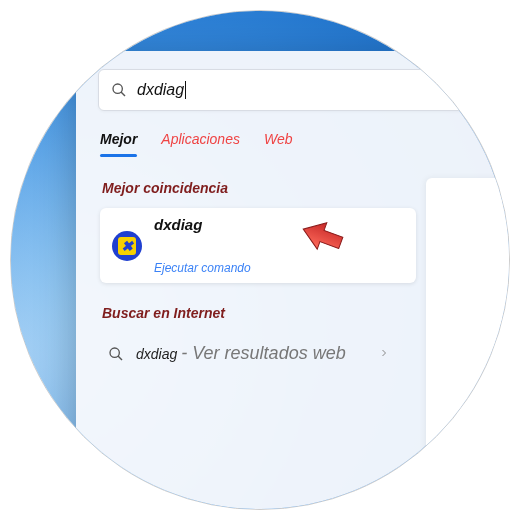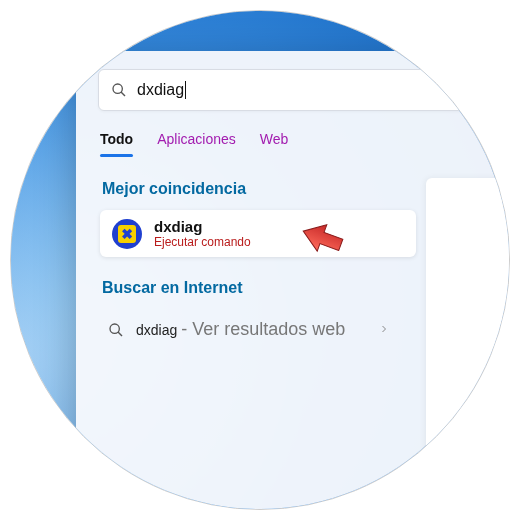--- a/index.html
+++ b/index.html
@@ -1,40 +1,40 @@
 <!DOCTYPE html>
 <html><head>
   <meta charset="utf-8">
   <style>
     * { box-sizing: border-box; margin: 0; padding: 0; font-family: "Segoe UI", sans-serif; }
     body { width: 520px; height: 520px; overflow: hidden; background: #fff; }
-    .clip { width: 500px; height: 500px; border-radius: 50%; overflow: hidden; position: relative; margin: 10px; border: 1px solid #ccc; }
+    .clip { width: 500px; height: 500px; border-radius: 50%; overflow: hidden; position: relative; margin: 10px; border: 1px solid #ccc; font-style: italic; }
     .wallpaper { position: absolute; inset: 0; background: radial-gradient(circle at 20% 60%, #5ab0f0 0%, #3a8ee0 40%, #1566c0 100%); }
     .wallpaper::before { content: ""; position: absolute; width: 600px; height: 600px; border-radius: 50%; background: radial-gradient(circle, rgba(255,255,255,0.5), rgba(130,190,240,0.3) 60%, transparent 70%); left: -300px; top: 50px; }
     .panel { position: absolute; left: 65px; top: 40px; width: 460px; height: 460px; background: rgba(246,248,252,0.96); border-radius: 10px 0 0 0; box-shadow: 0 10px 40px rgba(0,0,0,0.25); padding: 18px 0 0 0; }
     .searchbox { margin: 0 22px 14px 22px; background: #fff; border: 1px solid #d8dce4; border-radius: 6px; height: 42px; display: flex; align-items: center; padding: 0 12px; box-shadow: 0 1px 3px rgba(0,0,0,0.04); }
     .searchbox svg { flex: 0 0 auto; }
     .searchbox .query { margin-left: 10px; font-size: 16px; color: #111; }
     .caret { display: inline-block; width: 1px; height: 18px; background: #111; vertical-align: middle; margin-left: 1px; animation: blink 1s step-end infinite; }
     @keyframes blink { 50% { opacity: 0; } }
     .tabs { display: flex; gap: 24px; padding: 0 24px 0 24px; font-size: 14px; color: #555; border-bottom: 1px solid rgba(0,0,0,0); }
-    .tab { padding: 6px 0 10px 0; cursor: pointer; position: relative; color: #a21caf; }
+    .tab { padding: 6px 0 10px 0; cursor: pointer; position: relative; color: #ef4444; }
     .tab.active { color: #111; font-weight: 600; }
     .tab.active::after { content: ""; position: absolute; left: 0; right: 0; bottom: 0; height: 3px; background: #1a73e8; border-radius: 2px; }
     .tab .chev { margin-left: 4px; }
     .body { display: flex; padding: 16px 0 0 0; }
     .left { flex: 0 0 340px; padding: 0 0 0 24px; }
     .right { flex: 1; background: #fff; margin: 4px 0 0 10px; border-radius: 6px 0 0 6px; box-shadow: -1px 0 6px rgba(0,0,0,0.06); min-height: 300px; position: relative; }
     .right .ext { position: absolute; bottom: 12px; left: 12px; color: #1a73e8; }
-    .section-title { font-size: 16px; font-weight: 600; color: #0369a1; margin: 6px 0 12px 2px; }
+    .section-title { font-size: 14px; font-weight: 600; color: #7f1d1d; margin: 6px 0 12px 2px; }
     .result { background: #fff; border-radius: 6px; box-shadow: 0 1px 4px rgba(0,0,0,0.1); display: flex; align-items: center; padding: 8px 12px; position: relative; }
     .result .icon { width: 30px; height: 30px; border-radius: 50%; background: #2040d0; display: flex; align-items: center; justify-content: center; margin-right: 12px; position: relative; }
     .result .icon::before { content: "✖"; color: #f7d000; font-size: 14px; font-weight: bold; background: #f7d000; color: #2040d0; width: 18px; height: 18px; border-radius: 3px; display: flex; align-items: center; justify-content: center; }
     .result .txt .title { font-size: 15px; font-weight: 600; color: #111; }
-    .result .txt .sub { font-size: 12px; color: #b91c1c; }
+    .result .txt .sub { font-size: 12px; color: #3b82f6; margin-top: 28px; }
     .arrow-callout { position: absolute; right: 70px; top: 8px; }
     .internet-item { display: flex; align-items: center; padding: 10px 14px 10px 8px; margin-top: 8px; cursor: pointer; }
     .internet-item .q { font-size: 14px; color: #222; }
     .internet-item .sub { font-size: 18px; color: #777; margin-left: 4px; }
     .internet-item .go { margin-left: auto; color: #888; font-size: 14px; }
     .internet-item svg { margin-right: 12px; flex: 0 0 auto; }
   </style>
 </head>
 <body>
 
@@ -46,21 +46,21 @@
     <div class="searchbox">
       <svg width="16" height="16" viewBox="0 0 24 24" fill="none" stroke="#555" stroke-width="2">
         <circle cx="10" cy="10" r="7"></circle>
           <line x1="15" y1="15" x2="21" y2="21"></line>
       </svg>
       <span class="query">dxdiag</span>
         <span class="caret"></span>
     </div>
 
     <div class="tabs">
-      <div class="tab active">Todo</div>
+      <div class="tab active">Mejor</div>
       <div class="tab">Aplicaciones</div>
       <div class="tab">Web</div>
     </div>
 
     <div class="body">
       <div class="left">
         <div class="section-title">Mejor coincidencia</div>
 
         <div class="result">
           <div class="icon"></div>

